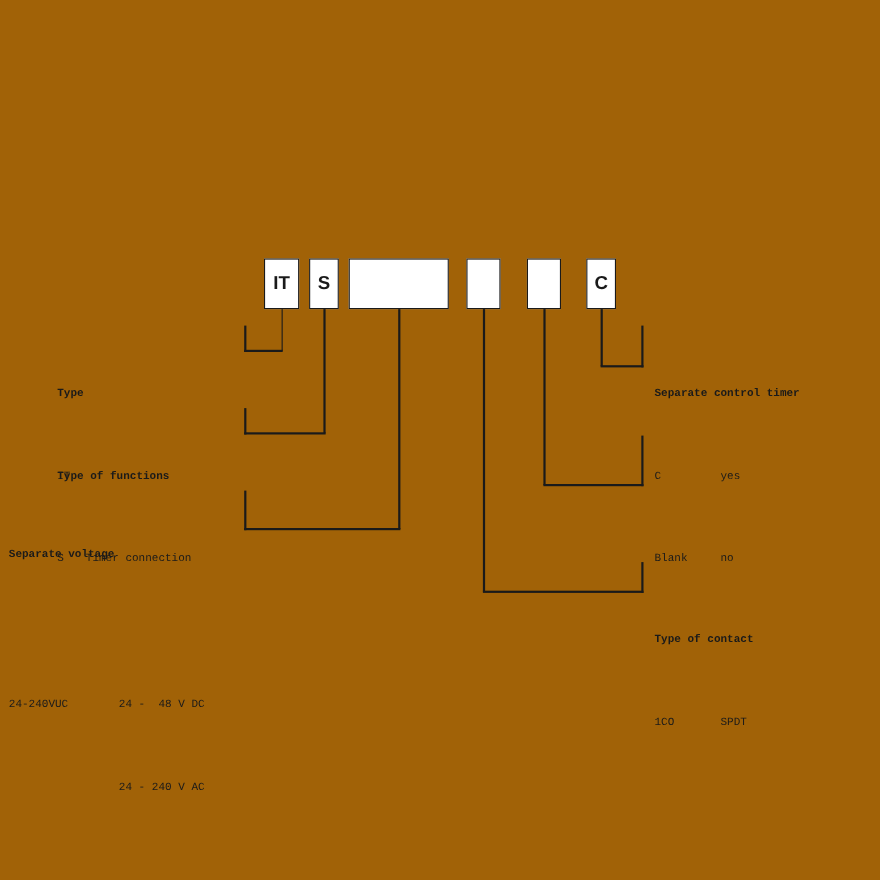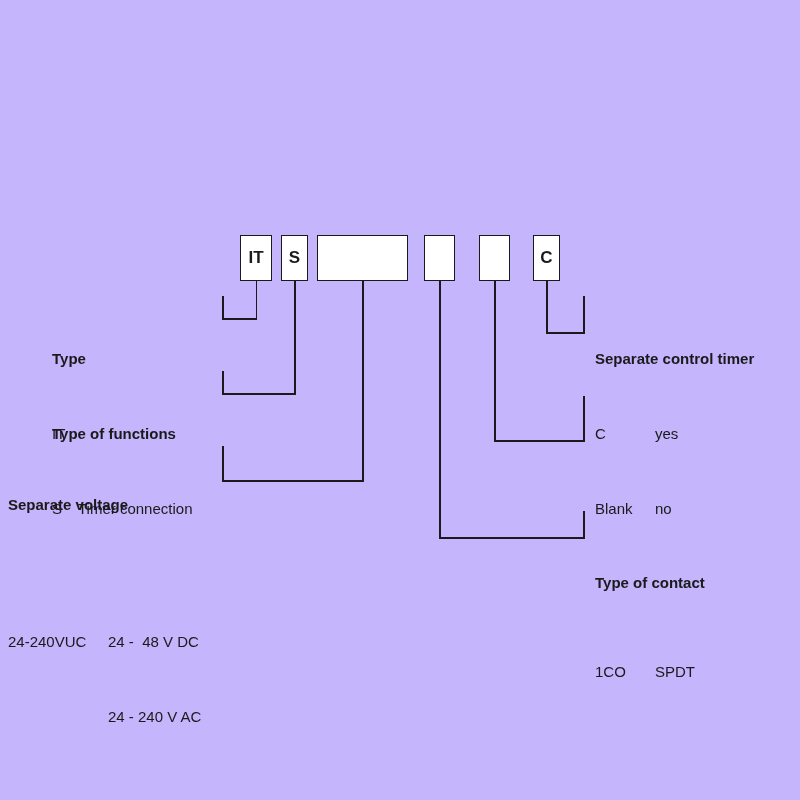--- a/index.html
+++ b/index.html
@@ -2,39 +2,39 @@
 <html><head>
 <meta charset="utf-8">
 <style>
   * { margin: 0; padding: 0; box-sizing: border-box; }
   html, body { background: #ffffff; }
   body { font-family: "Liberation Sans", sans-serif; }
   .canvas {
     position: relative;
     width: 800px;
     height: 800px;
-    background: #c4b5fd;
+    background: #a16207;
     color: #1a1a1a;
     overflow: hidden;
   }
   .code-box {
     position: absolute;
     top: 235px;
     height: 46px;
     border: 1.5px solid #1a1a1a;
     background: #ffffff;
     display: flex;
     align-items: center;
     justify-content: center;
     font-weight: bold;
     font-size: 17px;
   }
   .vline, .tick { position: absolute; width: 1.5px; background: #1a1a1a; }
   .hline { position: absolute; height: 1.5px; background: #1a1a1a; }
-  .block { position: absolute; font-size: 15px; line-height: 25px; white-space: pre; }
+  .block { position: absolute; font-size: 10px; line-height: 25px; white-space: pre; font-family: Liberation Mono, monospace; }
   .block .heading { font-weight: bold; }
   .row { display: flex; }
   .row .code { display: inline-block; white-space: pre; }
   .row .desc { white-space: pre; }
 </style>
 </head>
 <body>
 
 <div class="canvas">
 
@@ -115,19 +115,19 @@
     </div>
     <div class="row">
       <span class="code" style="width:60px">Blank</span>
       <span class="desc">no</span>
     </div>
   </div>
 
 
   <div class="block" style="left:595px;top:520px">
     <div class="heading">Type of contact</div>
-    <div class="row" style="margin-top:14px">
+    <div class="row" style="margin-top:0">
       <span class="code" style="width:60px">1CO</span>
       <span class="desc">SPDT</span>
     </div>
   </div>
 
 </div>
 
 </body></html>

